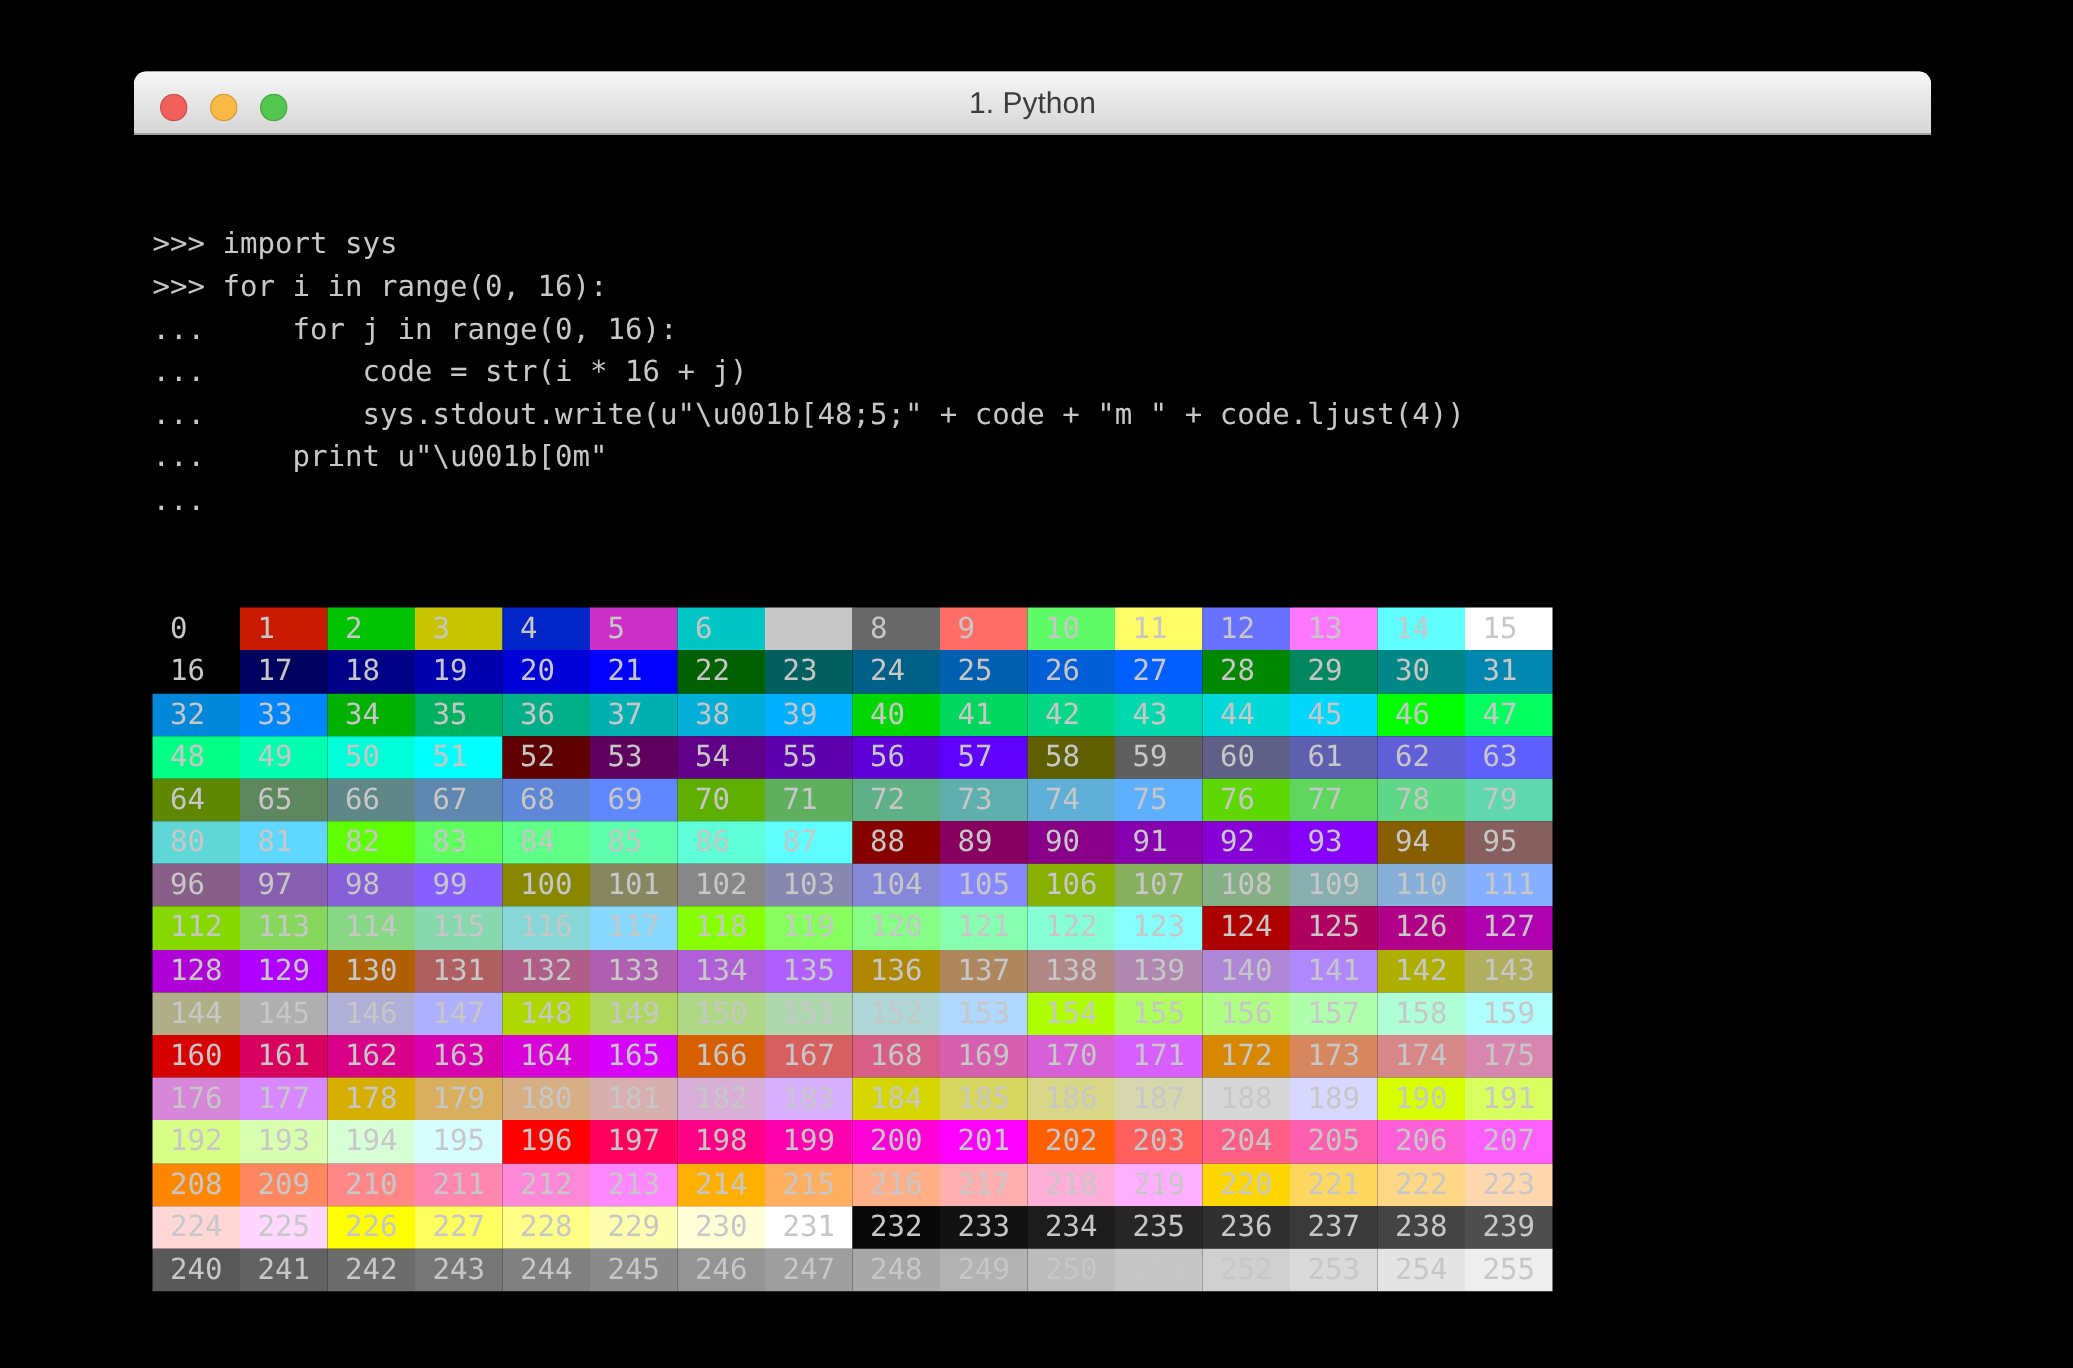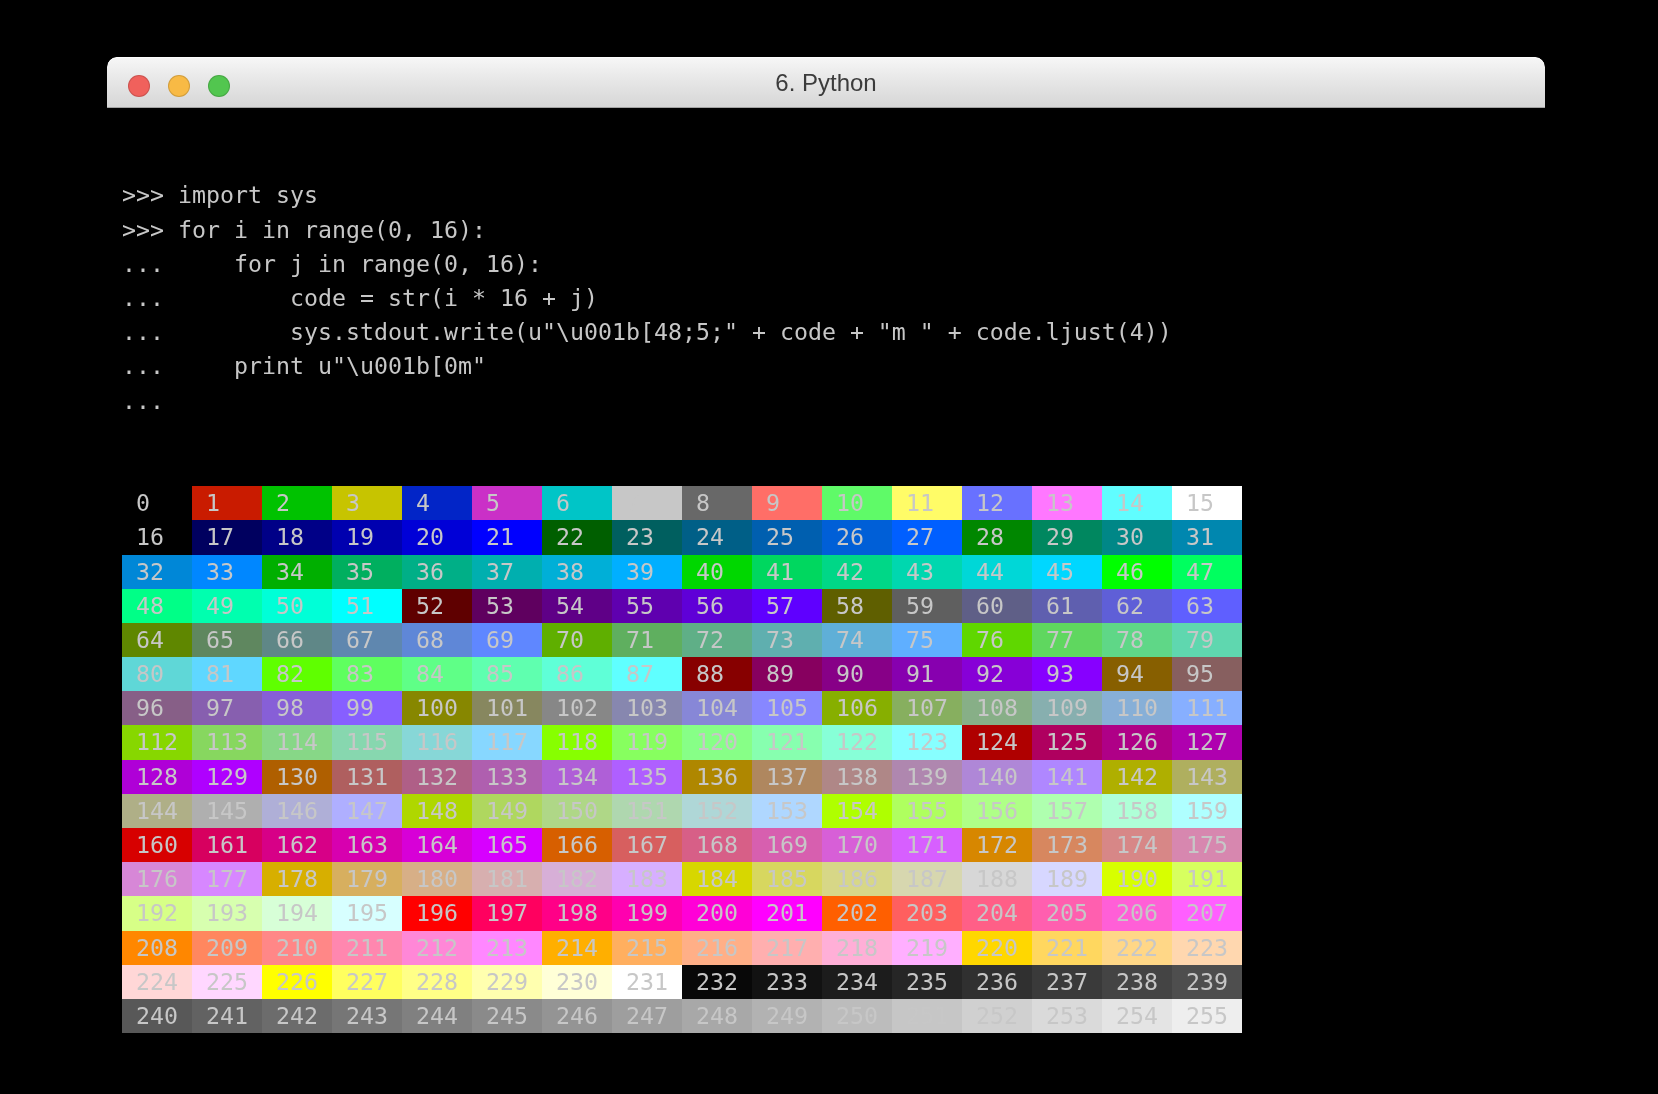--- a/index.html
+++ b/index.html
@@ -39,21 +39,21 @@
 </head>
 <body>
 
 <div class="window">
   <div class="titlebar">
     <div class="lights">
       <span class="light" style="background: rgb(240, 97, 92);"></span>
       <span class="light" style="background: rgb(248, 186, 69);"></span>
       <span class="light" style="background: rgb(82, 198, 79);"></span>
     </div>
-    <div class="title">6. Python</div>
+    <div class="title">1. Python</div>
   </div>
 
   <div class="term" style="color: rgb(199, 199, 199); background: rgb(0, 0, 0);">
     <div id="repl-transcript"><div class="tline">&gt;&gt;&gt; import sys</div><div class="tline">&gt;&gt;&gt; for i in range(0, 16):</div><div class="tline">...     for j in range(0, 16):</div><div class="tline">...         code = str(i * 16 + j)</div><div class="tline">...         sys.stdout.write(u"\u001b[48;5;" + code + "m " + code.ljust(4))</div><div class="tline">...     print u"\u001b[0m"</div><div class="tline">...</div></div>
     <div id="color-grid"><div class="grow"><span class="cell" style="background: rgb(0, 0, 0); color: rgb(199, 199, 199);"> 0   </span><span class="cell" style="background: rgb(201, 27, 0); color: rgb(199, 199, 199);"> 1   </span><span class="cell" style="background: rgb(0, 194, 0); color: rgb(199, 199, 199);"> 2   </span><span class="cell" style="background: rgb(199, 196, 0); color: rgb(199, 199, 199);"> 3   </span><span class="cell" style="background: rgb(2, 37, 199); color: rgb(199, 199, 199);"> 4   </span><span class="cell" style="background: rgb(202, 48, 199); color: rgb(199, 199, 199);"> 5   </span><span class="cell" style="background: rgb(0, 197, 199); color: rgb(199, 199, 199);"> 6   </span><span class="cell" style="background: rgb(199, 199, 199); color: rgb(199, 199, 199);"> 7   </span><span class="cell" style="background: rgb(104, 104, 104); color: rgb(199, 199, 199);"> 8   </span><span class="cell" style="background: rgb(255, 110, 103); color: rgb(199, 199, 199);"> 9   </span><span class="cell" style="background: rgb(95, 250, 104); color: rgb(199, 199, 199);"> 10  </span><span class="cell" style="background: rgb(255, 252, 103); color: rgb(199, 199, 199);"> 11  </span><span class="cell" style="background: rgb(104, 113, 255); color: rgb(199, 199, 199);"> 12  </span><span class="cell" style="background: rgb(255, 119, 255); color: rgb(199, 199, 199);"> 13  </span><span class="cell" style="background: rgb(96, 253, 255); color: rgb(199, 199, 199);"> 14  </span><span class="cell" style="background: rgb(255, 255, 255); color: rgb(199, 199, 199);"> 15  </span></div><div class="grow"><span class="cell" style="background: rgb(0, 0, 0); color: rgb(199, 199, 199);"> 16  </span><span class="cell" style="background: rgb(0, 0, 95); color: rgb(199, 199, 199);"> 17  </span><span class="cell" style="background: rgb(0, 0, 135); color: rgb(199, 199, 199);"> 18  </span><span class="cell" style="background: rgb(0, 0, 175); color: rgb(199, 199, 199);"> 19  </span><span class="cell" style="background: rgb(0, 0, 215); color: rgb(199, 199, 199);"> 20  </span><span class="cell" style="background: rgb(0, 0, 255); color: rgb(199, 199, 199);"> 21  </span><span class="cell" style="background: rgb(0, 95, 0); color: rgb(199, 199, 199);"> 22  </span><span class="cell" style="background: rgb(0, 95, 95); color: rgb(199, 199, 199);"> 23  </span><span class="cell" style="background: rgb(0, 95, 135); color: rgb(199, 199, 199);"> 24  </span><span class="cell" style="background: rgb(0, 95, 175); color: rgb(199, 199, 199);"> 25  </span><span class="cell" style="background: rgb(0, 95, 215); color: rgb(199, 199, 199);"> 26  </span><span class="cell" style="background: rgb(0, 95, 255); color: rgb(199, 199, 199);"> 27  </span><span class="cell" style="background: rgb(0, 135, 0); color: rgb(199, 199, 199);"> 28  </span><span class="cell" style="background: rgb(0, 135, 95); color: rgb(199, 199, 199);"> 29  </span><span class="cell" style="background: rgb(0, 135, 135); color: rgb(199, 199, 199);"> 30  </span><span class="cell" style="background: rgb(0, 135, 175); color: rgb(199, 199, 199);"> 31  </span></div><div class="grow"><span class="cell" style="background: rgb(0, 135, 215); color: rgb(199, 199, 199);"> 32  </span><span class="cell" style="background: rgb(0, 135, 255); color: rgb(199, 199, 199);"> 33  </span><span class="cell" style="background: rgb(0, 175, 0); color: rgb(199, 199, 199);"> 34  </span><span class="cell" style="background: rgb(0, 175, 95); color: rgb(199, 199, 199);"> 35  </span><span class="cell" style="background: rgb(0, 175, 135); color: rgb(199, 199, 199);"> 36  </span><span class="cell" style="background: rgb(0, 175, 175); color: rgb(199, 199, 199);"> 37  </span><span class="cell" style="background: rgb(0, 175, 215); color: rgb(199, 199, 199);"> 38  </span><span class="cell" style="background: rgb(0, 175, 255); color: rgb(199, 199, 199);"> 39  </span><span class="cell" style="background: rgb(0, 215, 0); color: rgb(199, 199, 199);"> 40  </span><span class="cell" style="background: rgb(0, 215, 95); color: rgb(199, 199, 199);"> 41  </span><span class="cell" style="background: rgb(0, 215, 135); color: rgb(199, 199, 199);"> 42  </span><span class="cell" style="background: rgb(0, 215, 175); color: rgb(199, 199, 199);"> 43  </span><span class="cell" style="background: rgb(0, 215, 215); color: rgb(199, 199, 199);"> 44  </span><span class="cell" style="background: rgb(0, 215, 255); color: rgb(199, 199, 199);"> 45  </span><span class="cell" style="background: rgb(0, 255, 0); color: rgb(199, 199, 199);"> 46  </span><span class="cell" style="background: rgb(0, 255, 95); color: rgb(199, 199, 199);"> 47  </span></div><div class="grow"><span class="cell" style="background: rgb(0, 255, 135); color: rgb(199, 199, 199);"> 48  </span><span class="cell" style="background: rgb(0, 255, 175); color: rgb(199, 199, 199);"> 49  </span><span class="cell" style="background: rgb(0, 255, 215); color: rgb(199, 199, 199);"> 50  </span><span class="cell" style="background: rgb(0, 255, 255); color: rgb(199, 199, 199);"> 51  </span><span class="cell" style="background: rgb(95, 0, 0); color: rgb(199, 199, 199);"> 52  </span><span class="cell" style="background: rgb(95, 0, 95); color: rgb(199, 199, 199);"> 53  </span><span class="cell" style="background: rgb(95, 0, 135); color: rgb(199, 199, 199);"> 54  </span><span class="cell" style="background: rgb(95, 0, 175); color: rgb(199, 199, 199);"> 55  </span><span class="cell" style="background: rgb(95, 0, 215); color: rgb(199, 199, 199);"> 56  </span><span class="cell" style="background: rgb(95, 0, 255); color: rgb(199, 199, 199);"> 57  </span><span class="cell" style="background: rgb(95, 95, 0); color: rgb(199, 199, 199);"> 58  </span><span class="cell" style="background: rgb(95, 95, 95); color: rgb(199, 199, 199);"> 59  </span><span class="cell" style="background: rgb(95, 95, 135); color: rgb(199, 199, 199);"> 60  </span><span class="cell" style="background: rgb(95, 95, 175); color: rgb(199, 199, 199);"> 61  </span><span class="cell" style="background: rgb(95, 95, 215); color: rgb(199, 199, 199);"> 62  </span><span class="cell" style="background: rgb(95, 95, 255); color: rgb(199, 199, 199);"> 63  </span></div><div class="grow"><span class="cell" style="background: rgb(95, 135, 0); color: rgb(199, 199, 199);"> 64  </span><span class="cell" style="background: rgb(95, 135, 95); color: rgb(199, 199, 199);"> 65  </span><span class="cell" style="background: rgb(95, 135, 135); color: rgb(199, 199, 199);"> 66  </span><span class="cell" style="background: rgb(95, 135, 175); color: rgb(199, 199, 199);"> 67  </span><span class="cell" style="background: rgb(95, 135, 215); color: rgb(199, 199, 199);"> 68  </span><span class="cell" style="background: rgb(95, 135, 255); color: rgb(199, 199, 199);"> 69  </span><span class="cell" style="background: rgb(95, 175, 0); color: rgb(199, 199, 199);"> 70  </span><span class="cell" style="background: rgb(95, 175, 95); color: rgb(199, 199, 199);"> 71  </span><span class="cell" style="background: rgb(95, 175, 135); color: rgb(199, 199, 199);"> 72  </span><span class="cell" style="background: rgb(95, 175, 175); color: rgb(199, 199, 199);"> 73  </span><span class="cell" style="background: rgb(95, 175, 215); color: rgb(199, 199, 199);"> 74  </span><span class="cell" style="background: rgb(95, 175, 255); color: rgb(199, 199, 199);"> 75  </span><span class="cell" style="background: rgb(95, 215, 0); color: rgb(199, 199, 199);"> 76  </span><span class="cell" style="background: rgb(95, 215, 95); color: rgb(199, 199, 199);"> 77  </span><span class="cell" style="background: rgb(95, 215, 135); color: rgb(199, 199, 199);"> 78  </span><span class="cell" style="background: rgb(95, 215, 175); color: rgb(199, 199, 199);"> 79  </span></div><div class="grow"><span class="cell" style="background: rgb(95, 215, 215); color: rgb(199, 199, 199);"> 80  </span><span class="cell" style="background: rgb(95, 215, 255); color: rgb(199, 199, 199);"> 81  </span><span class="cell" style="background: rgb(95, 255, 0); color: rgb(199, 199, 199);"> 82  </span><span class="cell" style="background: rgb(95, 255, 95); color: rgb(199, 199, 199);"> 83  </span><span class="cell" style="background: rgb(95, 255, 135); color: rgb(199, 199, 199);"> 84  </span><span class="cell" style="background: rgb(95, 255, 175); color: rgb(199, 199, 199);"> 85  </span><span class="cell" style="background: rgb(95, 255, 215); color: rgb(199, 199, 199);"> 86  </span><span class="cell" style="background: rgb(95, 255, 255); color: rgb(199, 199, 199);"> 87  </span><span class="cell" style="background: rgb(135, 0, 0); color: rgb(199, 199, 199);"> 88  </span><span class="cell" style="background: rgb(135, 0, 95); color: rgb(199, 199, 199);"> 89  </span><span class="cell" style="background: rgb(135, 0, 135); color: rgb(199, 199, 199);"> 90  </span><span class="cell" style="background: rgb(135, 0, 175); color: rgb(199, 199, 199);"> 91  </span><span class="cell" style="background: rgb(135, 0, 215); color: rgb(199, 199, 199);"> 92  </span><span class="cell" style="background: rgb(135, 0, 255); color: rgb(199, 199, 199);"> 93  </span><span class="cell" style="background: rgb(135, 95, 0); color: rgb(199, 199, 199);"> 94  </span><span class="cell" style="background: rgb(135, 95, 95); color: rgb(199, 199, 199);"> 95  </span></div><div class="grow"><span class="cell" style="background: rgb(135, 95, 135); color: rgb(199, 199, 199);"> 96  </span><span class="cell" style="background: rgb(135, 95, 175); color: rgb(199, 199, 199);"> 97  </span><span class="cell" style="background: rgb(135, 95, 215); color: rgb(199, 199, 199);"> 98  </span><span class="cell" style="background: rgb(135, 95, 255); color: rgb(199, 199, 199);"> 99  </span><span class="cell" style="background: rgb(135, 135, 0); color: rgb(199, 199, 199);"> 100 </span><span class="cell" style="background: rgb(135, 135, 95); color: rgb(199, 199, 199);"> 101 </span><span class="cell" style="background: rgb(135, 135, 135); color: rgb(199, 199, 199);"> 102 </span><span class="cell" style="background: rgb(135, 135, 175); color: rgb(199, 199, 199);"> 103 </span><span class="cell" style="background: rgb(135, 135, 215); color: rgb(199, 199, 199);"> 104 </span><span class="cell" style="background: rgb(135, 135, 255); color: rgb(199, 199, 199);"> 105 </span><span class="cell" style="background: rgb(135, 175, 0); color: rgb(199, 199, 199);"> 106 </span><span class="cell" style="background: rgb(135, 175, 95); color: rgb(199, 199, 199);"> 107 </span><span class="cell" style="background: rgb(135, 175, 135); color: rgb(199, 199, 199);"> 108 </span><span class="cell" style="background: rgb(135, 175, 175); color: rgb(199, 199, 199);"> 109 </span><span class="cell" style="background: rgb(135, 175, 215); color: rgb(199, 199, 199);"> 110 </span><span class="cell" style="background: rgb(135, 175, 255); color: rgb(199, 199, 199);"> 111 </span></div><div class="grow"><span class="cell" style="background: rgb(135, 215, 0); color: rgb(199, 199, 199);"> 112 </span><span class="cell" style="background: rgb(135, 215, 95); color: rgb(199, 199, 199);"> 113 </span><span class="cell" style="background: rgb(135, 215, 135); color: rgb(199, 199, 199);"> 114 </span><span class="cell" style="background: rgb(135, 215, 175); color: rgb(199, 199, 199);"> 115 </span><span class="cell" style="background: rgb(135, 215, 215); color: rgb(199, 199, 199);"> 116 </span><span class="cell" style="background: rgb(135, 215, 255); color: rgb(199, 199, 199);"> 117 </span><span class="cell" style="background: rgb(135, 255, 0); color: rgb(199, 199, 199);"> 118 </span><span class="cell" style="background: rgb(135, 255, 95); color: rgb(199, 199, 199);"> 119 </span><span class="cell" style="background: rgb(135, 255, 135); color: rgb(199, 199, 199);"> 120 </span><span class="cell" style="background: rgb(135, 255, 175); color: rgb(199, 199, 199);"> 121 </span><span class="cell" style="background: rgb(135, 255, 215); color: rgb(199, 199, 199);"> 122 </span><span class="cell" style="background: rgb(135, 255, 255); color: rgb(199, 199, 199);"> 123 </span><span class="cell" style="background: rgb(175, 0, 0); color: rgb(199, 199, 199);"> 124 </span><span class="cell" style="background: rgb(175, 0, 95); color: rgb(199, 199, 199);"> 125 </span><span class="cell" style="background: rgb(175, 0, 135); color: rgb(199, 199, 199);"> 126 </span><span class="cell" style="background: rgb(175, 0, 175); color: rgb(199, 199, 199);"> 127 </span></div><div class="grow"><span class="cell" style="background: rgb(175, 0, 215); color: rgb(199, 199, 199);"> 128 </span><span class="cell" style="background: rgb(175, 0, 255); color: rgb(199, 199, 199);"> 129 </span><span class="cell" style="background: rgb(175, 95, 0); color: rgb(199, 199, 199);"> 130 </span><span class="cell" style="background: rgb(175, 95, 95); color: rgb(199, 199, 199);"> 131 </span><span class="cell" style="background: rgb(175, 95, 135); color: rgb(199, 199, 199);"> 132 </span><span class="cell" style="background: rgb(175, 95, 175); color: rgb(199, 199, 199);"> 133 </span><span class="cell" style="background: rgb(175, 95, 215); color: rgb(199, 199, 199);"> 134 </span><span class="cell" style="background: rgb(175, 95, 255); color: rgb(199, 199, 199);"> 135 </span><span class="cell" style="background: rgb(175, 135, 0); color: rgb(199, 199, 199);"> 136 </span><span class="cell" style="background: rgb(175, 135, 95); color: rgb(199, 199, 199);"> 137 </span><span class="cell" style="background: rgb(175, 135, 135); color: rgb(199, 199, 199);"> 138 </span><span class="cell" style="background: rgb(175, 135, 175); color: rgb(199, 199, 199);"> 139 </span><span class="cell" style="background: rgb(175, 135, 215); color: rgb(199, 199, 199);"> 140 </span><span class="cell" style="background: rgb(175, 135, 255); color: rgb(199, 199, 199);"> 141 </span><span class="cell" style="background: rgb(175, 175, 0); color: rgb(199, 199, 199);"> 142 </span><span class="cell" style="background: rgb(175, 175, 95); color: rgb(199, 199, 199);"> 143 </span></div><div class="grow"><span class="cell" style="background: rgb(175, 175, 135); color: rgb(199, 199, 199);"> 144 </span><span class="cell" style="background: rgb(175, 175, 175); color: rgb(199, 199, 199);"> 145 </span><span class="cell" style="background: rgb(175, 175, 215); color: rgb(199, 199, 199);"> 146 </span><span class="cell" style="background: rgb(175, 175, 255); color: rgb(199, 199, 199);"> 147 </span><span class="cell" style="background: rgb(175, 215, 0); color: rgb(199, 199, 199);"> 148 </span><span class="cell" style="background: rgb(175, 215, 95); color: rgb(199, 199, 199);"> 149 </span><span class="cell" style="background: rgb(175, 215, 135); color: rgb(199, 199, 199);"> 150 </span><span class="cell" style="background: rgb(175, 215, 175); color: rgb(199, 199, 199);"> 151 </span><span class="cell" style="background: rgb(175, 215, 215); color: rgb(199, 199, 199);"> 152 </span><span class="cell" style="background: rgb(175, 215, 255); color: rgb(199, 199, 199);"> 153 </span><span class="cell" style="background: rgb(175, 255, 0); color: rgb(199, 199, 199);"> 154 </span><span class="cell" style="background: rgb(175, 255, 95); color: rgb(199, 199, 199);"> 155 </span><span class="cell" style="background: rgb(175, 255, 135); color: rgb(199, 199, 199);"> 156 </span><span class="cell" style="background: rgb(175, 255, 175); color: rgb(199, 199, 199);"> 157 </span><span class="cell" style="background: rgb(175, 255, 215); color: rgb(199, 199, 199);"> 158 </span><span class="cell" style="background: rgb(175, 255, 255); color: rgb(199, 199, 199);"> 159 </span></div><div class="grow"><span class="cell" style="background: rgb(215, 0, 0); color: rgb(199, 199, 199);"> 160 </span><span class="cell" style="background: rgb(215, 0, 95); color: rgb(199, 199, 199);"> 161 </span><span class="cell" style="background: rgb(215, 0, 135); color: rgb(199, 199, 199);"> 162 </span><span class="cell" style="background: rgb(215, 0, 175); color: rgb(199, 199, 199);"> 163 </span><span class="cell" style="background: rgb(215, 0, 215); color: rgb(199, 199, 199);"> 164 </span><span class="cell" style="background: rgb(215, 0, 255); color: rgb(199, 199, 199);"> 165 </span><span class="cell" style="background: rgb(215, 95, 0); color: rgb(199, 199, 199);"> 166 </span><span class="cell" style="background: rgb(215, 95, 95); color: rgb(199, 199, 199);"> 167 </span><span class="cell" style="background: rgb(215, 95, 135); color: rgb(199, 199, 199);"> 168 </span><span class="cell" style="background: rgb(215, 95, 175); color: rgb(199, 199, 199);"> 169 </span><span class="cell" style="background: rgb(215, 95, 215); color: rgb(199, 199, 199);"> 170 </span><span class="cell" style="background: rgb(215, 95, 255); color: rgb(199, 199, 199);"> 171 </span><span class="cell" style="background: rgb(215, 135, 0); color: rgb(199, 199, 199);"> 172 </span><span class="cell" style="background: rgb(215, 135, 95); color: rgb(199, 199, 199);"> 173 </span><span class="cell" style="background: rgb(215, 135, 135); color: rgb(199, 199, 199);"> 174 </span><span class="cell" style="background: rgb(215, 135, 175); color: rgb(199, 199, 199);"> 175 </span></div><div class="grow"><span class="cell" style="background: rgb(215, 135, 215); color: rgb(199, 199, 199);"> 176 </span><span class="cell" style="background: rgb(215, 135, 255); color: rgb(199, 199, 199);"> 177 </span><span class="cell" style="background: rgb(215, 175, 0); color: rgb(199, 199, 199);"> 178 </span><span class="cell" style="background: rgb(215, 175, 95); color: rgb(199, 199, 199);"> 179 </span><span class="cell" style="background: rgb(215, 175, 135); color: rgb(199, 199, 199);"> 180 </span><span class="cell" style="background: rgb(215, 175, 175); color: rgb(199, 199, 199);"> 181 </span><span class="cell" style="background: rgb(215, 175, 215); color: rgb(199, 199, 199);"> 182 </span><span class="cell" style="background: rgb(215, 175, 255); color: rgb(199, 199, 199);"> 183 </span><span class="cell" style="background: rgb(215, 215, 0); color: rgb(199, 199, 199);"> 184 </span><span class="cell" style="background: rgb(215, 215, 95); color: rgb(199, 199, 199);"> 185 </span><span class="cell" style="background: rgb(215, 215, 135); color: rgb(199, 199, 199);"> 186 </span><span class="cell" style="background: rgb(215, 215, 175); color: rgb(199, 199, 199);"> 187 </span><span class="cell" style="background: rgb(215, 215, 215); color: rgb(199, 199, 199);"> 188 </span><span class="cell" style="background: rgb(215, 215, 255); color: rgb(199, 199, 199);"> 189 </span><span class="cell" style="background: rgb(215, 255, 0); color: rgb(199, 199, 199);"> 190 </span><span class="cell" style="background: rgb(215, 255, 95); color: rgb(199, 199, 199);"> 191 </span></div><div class="grow"><span class="cell" style="background: rgb(215, 255, 135); color: rgb(199, 199, 199);"> 192 </span><span class="cell" style="background: rgb(215, 255, 175); color: rgb(199, 199, 199);"> 193 </span><span class="cell" style="background: rgb(215, 255, 215); color: rgb(199, 199, 199);"> 194 </span><span class="cell" style="background: rgb(215, 255, 255); color: rgb(199, 199, 199);"> 195 </span><span class="cell" style="background: rgb(255, 0, 0); color: rgb(199, 199, 199);"> 196 </span><span class="cell" style="background: rgb(255, 0, 95); color: rgb(199, 199, 199);"> 197 </span><span class="cell" style="background: rgb(255, 0, 135); color: rgb(199, 199, 199);"> 198 </span><span class="cell" style="background: rgb(255, 0, 175); color: rgb(199, 199, 199);"> 199 </span><span class="cell" style="background: rgb(255, 0, 215); color: rgb(199, 199, 199);"> 200 </span><span class="cell" style="background: rgb(255, 0, 255); color: rgb(199, 199, 199);"> 201 </span><span class="cell" style="background: rgb(255, 95, 0); color: rgb(199, 199, 199);"> 202 </span><span class="cell" style="background: rgb(255, 95, 95); color: rgb(199, 199, 199);"> 203 </span><span class="cell" style="background: rgb(255, 95, 135); color: rgb(199, 199, 199);"> 204 </span><span class="cell" style="background: rgb(255, 95, 175); color: rgb(199, 199, 199);"> 205 </span><span class="cell" style="background: rgb(255, 95, 215); color: rgb(199, 199, 199);"> 206 </span><span class="cell" style="background: rgb(255, 95, 255); color: rgb(199, 199, 199);"> 207 </span></div><div class="grow"><span class="cell" style="background: rgb(255, 135, 0); color: rgb(199, 199, 199);"> 208 </span><span class="cell" style="background: rgb(255, 135, 95); color: rgb(199, 199, 199);"> 209 </span><span class="cell" style="background: rgb(255, 135, 135); color: rgb(199, 199, 199);"> 210 </span><span class="cell" style="background: rgb(255, 135, 175); color: rgb(199, 199, 199);"> 211 </span><span class="cell" style="background: rgb(255, 135, 215); color: rgb(199, 199, 199);"> 212 </span><span class="cell" style="background: rgb(255, 135, 255); color: rgb(199, 199, 199);"> 213 </span><span class="cell" style="background: rgb(255, 175, 0); color: rgb(199, 199, 199);"> 214 </span><span class="cell" style="background: rgb(255, 175, 95); color: rgb(199, 199, 199);"> 215 </span><span class="cell" style="background: rgb(255, 175, 135); color: rgb(199, 199, 199);"> 216 </span><span class="cell" style="background: rgb(255, 175, 175); color: rgb(199, 199, 199);"> 217 </span><span class="cell" style="background: rgb(255, 175, 215); color: rgb(199, 199, 199);"> 218 </span><span class="cell" style="background: rgb(255, 175, 255); color: rgb(199, 199, 199);"> 219 </span><span class="cell" style="background: rgb(255, 215, 0); color: rgb(199, 199, 199);"> 220 </span><span class="cell" style="background: rgb(255, 215, 95); color: rgb(199, 199, 199);"> 221 </span><span class="cell" style="background: rgb(255, 215, 135); color: rgb(199, 199, 199);"> 222 </span><span class="cell" style="background: rgb(255, 215, 175); color: rgb(199, 199, 199);"> 223 </span></div><div class="grow"><span class="cell" style="background: rgb(255, 215, 215); color: rgb(199, 199, 199);"> 224 </span><span class="cell" style="background: rgb(255, 215, 255); color: rgb(199, 199, 199);"> 225 </span><span class="cell" style="background: rgb(255, 255, 0); color: rgb(199, 199, 199);"> 226 </span><span class="cell" style="background: rgb(255, 255, 95); color: rgb(199, 199, 199);"> 227 </span><span class="cell" style="background: rgb(255, 255, 135); color: rgb(199, 199, 199);"> 228 </span><span class="cell" style="background: rgb(255, 255, 175); color: rgb(199, 199, 199);"> 229 </span><span class="cell" style="background: rgb(255, 255, 215); color: rgb(199, 199, 199);"> 230 </span><span class="cell" style="background: rgb(255, 255, 255); color: rgb(199, 199, 199);"> 231 </span><span class="cell" style="background: rgb(8, 8, 8); color: rgb(199, 199, 199);"> 232 </span><span class="cell" style="background: rgb(18, 18, 18); color: rgb(199, 199, 199);"> 233 </span><span class="cell" style="background: rgb(28, 28, 28); color: rgb(199, 199, 199);"> 234 </span><span class="cell" style="background: rgb(38, 38, 38); color: rgb(199, 199, 199);"> 235 </span><span class="cell" style="background: rgb(48, 48, 48); color: rgb(199, 199, 199);"> 236 </span><span class="cell" style="background: rgb(58, 58, 58); color: rgb(199, 199, 199);"> 237 </span><span class="cell" style="background: rgb(68, 68, 68); color: rgb(199, 199, 199);"> 238 </span><span class="cell" style="background: rgb(78, 78, 78); color: rgb(199, 199, 199);"> 239 </span></div><div class="grow"><span class="cell" style="background: rgb(88, 88, 88); color: rgb(199, 199, 199);"> 240 </span><span class="cell" style="background: rgb(98, 98, 98); color: rgb(199, 199, 199);"> 241 </span><span class="cell" style="background: rgb(108, 108, 108); color: rgb(199, 199, 199);"> 242 </span><span class="cell" style="background: rgb(118, 118, 118); color: rgb(199, 199, 199);"> 243 </span><span class="cell" style="background: rgb(128, 128, 128); color: rgb(199, 199, 199);"> 244 </span><span class="cell" style="background: rgb(138, 138, 138); color: rgb(199, 199, 199);"> 245 </span><span class="cell" style="background: rgb(148, 148, 148); color: rgb(199, 199, 199);"> 246 </span><span class="cell" style="background: rgb(158, 158, 158); color: rgb(199, 199, 199);"> 247 </span><span class="cell" style="background: rgb(168, 168, 168); color: rgb(199, 199, 199);"> 248 </span><span class="cell" style="background: rgb(178, 178, 178); color: rgb(199, 199, 199);"> 249 </span><span class="cell" style="background: rgb(188, 188, 188); color: rgb(199, 199, 199);"> 250 </span><span class="cell" style="background: rgb(198, 198, 198); color: rgb(199, 199, 199);"> 251 </span><span class="cell" style="background: rgb(208, 208, 208); color: rgb(199, 199, 199);"> 252 </span><span class="cell" style="background: rgb(218, 218, 218); color: rgb(199, 199, 199);"> 253 </span><span class="cell" style="background: rgb(228, 228, 228); color: rgb(199, 199, 199);"> 254 </span><span class="cell" style="background: rgb(238, 238, 238); color: rgb(199, 199, 199);"> 255 </span></div></div>
     
   </div>
 </div>
 
 </body></html>

